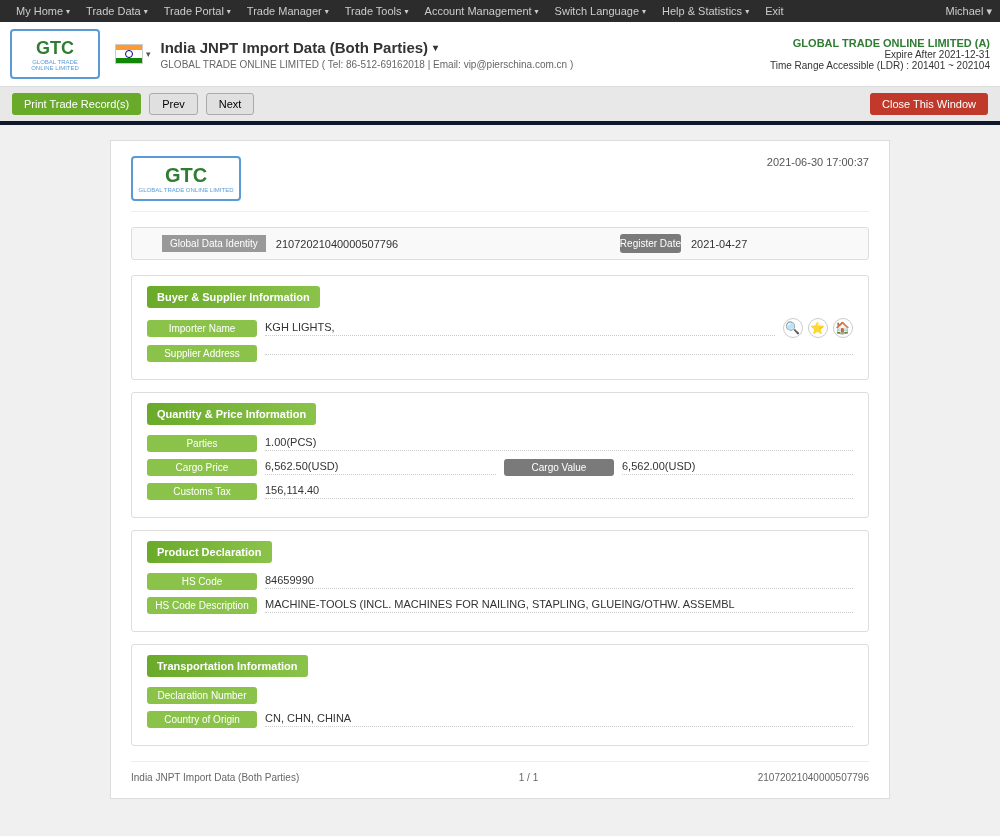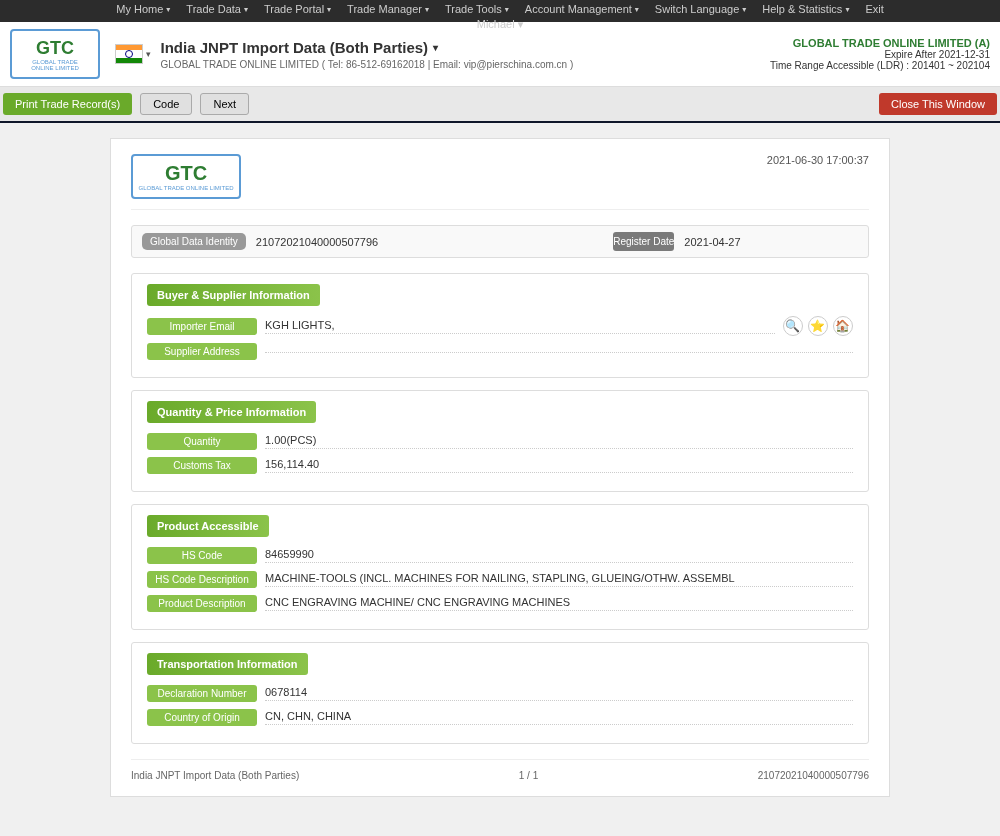--- a/index.html
+++ b/index.html
@@ -8,21 +8,20 @@
     
     .top-nav {
       background: #2c2c2c;
       color: #ccc;
       display: flex;
       align-items: center;
       justify-content: space-between;
       padding: 0 8px;
       height: 22px;
       font-size: 11px;
-      flex-direction: column;
     }
     .top-nav-left { display: flex; gap: 0; }
     .top-nav-item {
       padding: 3px 8px;
       cursor: pointer;
       color: #ccc;
       display: flex;
       align-items: center;
       gap: 3px;
     }
@@ -103,25 +102,25 @@
       overflow: hidden;
     }
     .flag-stripe-orange { background: #FF9933; flex: 1; }
     .flag-stripe-white { background: white; flex: 1; display: flex; align-items: center; justify-content: center; }
     .flag-stripe-green { background: #138808; flex: 1; }
     .flag-chakra { width: 8px; height: 8px; border: 1px solid #000080; border-radius: 50%; }
 
     
     .toolbar {
       background: #e8e8e8;
-      padding: 6px 3px;
+      padding: 6px 12px;
       display: flex;
       align-items: center;
       gap: 8px;
-      border-bottom: 2px solid #0f172a;
+      border-bottom: 4px solid #0f172a;
     }
     .btn-print {
       background: #6aaa2a;
       color: white;
       border: none;
       padding: 5px 12px;
       border-radius: 3px;
       cursor: pointer;
       font-size: 11px;
     }
@@ -195,23 +194,24 @@
       margin-bottom: 15px;
       background: #f9f9f9;
       border: 1px solid #ddd;
       padding: 6px 10px;
       border-radius: 3px;
     }
     .label-gray {
       background: #999;
       color: white;
       padding: 3px 8px;
-      border-radius: 5px;
+      border-radius: 0;
       font-size: 10px;
       white-space: nowrap;
+      margin-left: 20px;
     }
     .value-text { font-size: 11px; color: #333; flex: 1; }
     .btn-register {
       background: #7a7a7a;
       color: white;
       border: none;
       padding: 4px 0;
       border-radius: 3px;
       font-size: 10px;
       cursor: pointer;
@@ -388,21 +388,21 @@
   </div>
   <div class="header-right">
     <div class="company-name">GLOBAL TRADE ONLINE LIMITED (A)</div>
     <div>Expire After 2021-12-31</div>
     <div>Time Range Accessible (LDR) : 201401 ~ 202104</div>
   </div>
 </div>
 
 <div class="toolbar">
   <button class="btn-print">Print Trade Record(s)</button>
-  <button class="btn-nav">Code</button>
+  <button class="btn-nav">Prev</button>
   <button class="btn-nav">Next</button>
   <button class="btn-close">Close This Window</button>
 </div>
 
 <div class="main-content">
   <div class="record-card">
 
     <div class="card-header">
       <div class="card-logo-box">
         <div class="card-logo-gtc">GTC</div>
@@ -414,67 +414,72 @@
     <div class="data-identity-row">
       <span class="label-gray">Global Data Identity</span>
       <span class="value-text">21072021040000507796</span>
       <button class="btn-register">Register Date</button>
       <span class="value-text" style="flex:0.5;">2021-04-27</span>
     </div>
 
     <div class="section">
       <div class="section-header">Buyer &amp; Supplier Information</div>
       <div class="field-row">
-        <span class="field-label">Importer Email</span>
+        <span class="field-label">Importer Name</span>
         <span class="field-value">KGH LIGHTS,</span>
         <div class="icons-row">
           <div class="icon-circle">🔍</div>
           <div class="icon-circle">⭐</div>
           <div class="icon-circle">🏠</div>
         </div>
       </div>
       <div class="field-row">
         <span class="field-label">Supplier Address</span>
         <span class="field-value"></span>
       </div>
     </div>
 
     <div class="section">
       <div class="section-header">Quantity &amp; Price Information</div>
       <div class="field-row">
-        <span class="field-label">Quantity</span>
+        <span class="field-label">Parties</span>
         <span class="field-value">1.00(PCS)</span>
+      </div>
+      <div class="field-row-2col">
+        <div class="col-group">
+          <span class="field-label">Cargo Price</span>
+          <span class="field-value">6,562.50(USD)</span>
+        </div>
+        <div class="col-group">
+          <span class="field-label-dark">Cargo Value</span>
+          <span class="field-value">6,562.00(USD)</span>
+        </div>
       </div>
       <div class="field-row">
         <span class="field-label">Customs Tax</span>
         <span class="field-value">156,114.40</span>
       </div>
     </div>
 
     <div class="section">
-      <div class="section-header">Product Accessible</div>
+      <div class="section-header">Product Declaration</div>
       <div class="field-row">
         <span class="field-label">HS Code</span>
         <span class="field-value">84659990</span>
       </div>
       <div class="field-row">
         <span class="field-label">HS Code Description</span>
         <span class="field-value">MACHINE-TOOLS (INCL. MACHINES FOR NAILING, STAPLING, GLUEING/OTHW. ASSEMBL</span>
       </div>
-      <div class="field-row">
-        <span class="field-label">Product Description</span>
-        <span class="field-value">CNC ENGRAVING MACHINE/ CNC ENGRAVING MACHINES</span>
-      </div>
     </div>
 
     <div class="section">
       <div class="section-header">Transportation Information</div>
       <div class="field-row">
         <span class="field-label">Declaration Number</span>
-        <span class="field-value">0678114</span>
       </div>
       <div class="field-row">
         <span class="field-label">Country of Origin</span>
         <span class="field-value">CN, CHN, CHINA</span>
       </div>
     </div>
 
     <div class="card-footer">
       <span>India JNPT Import Data (Both Parties)</span>
       <span>1 / 1</span>

